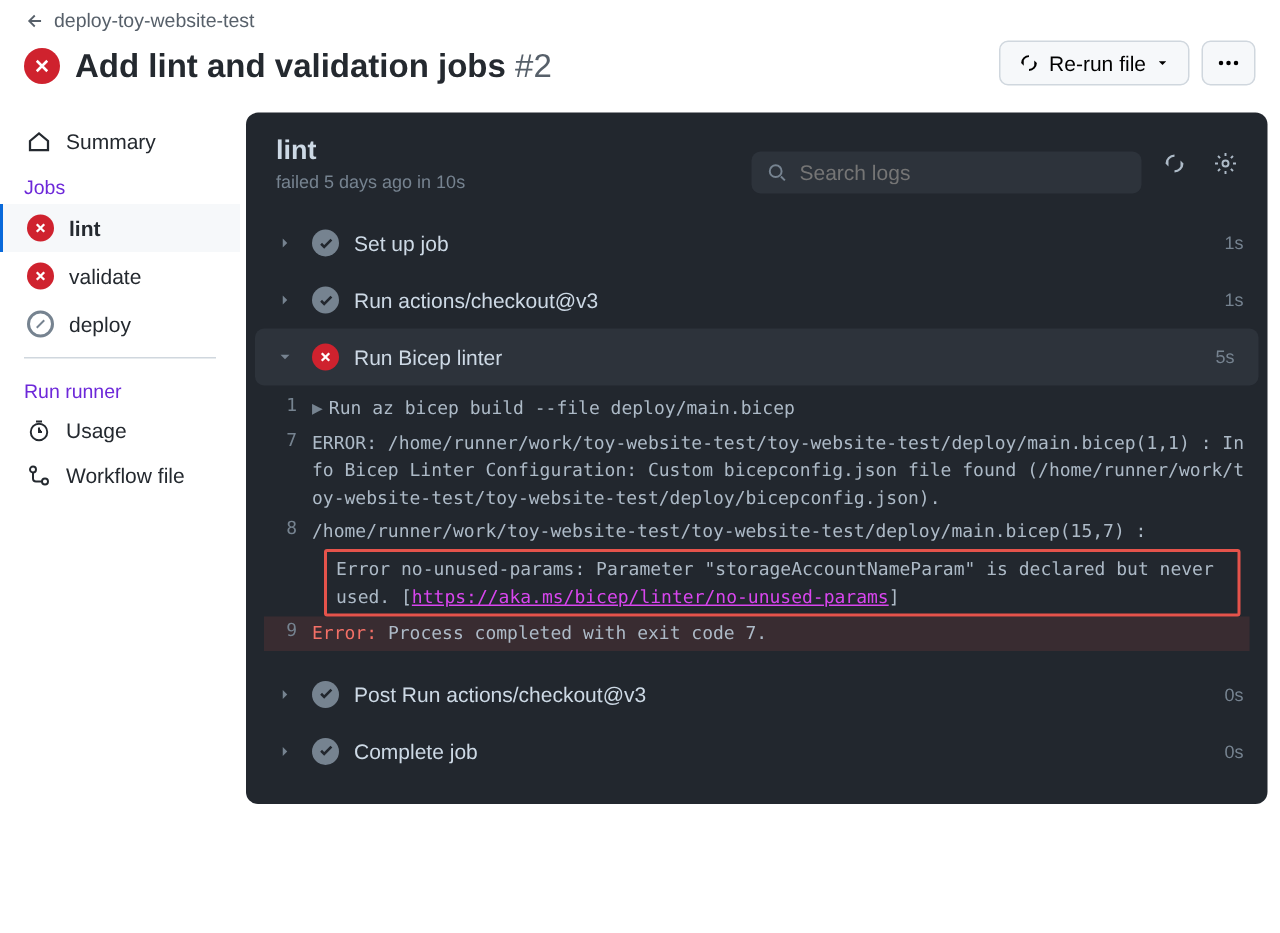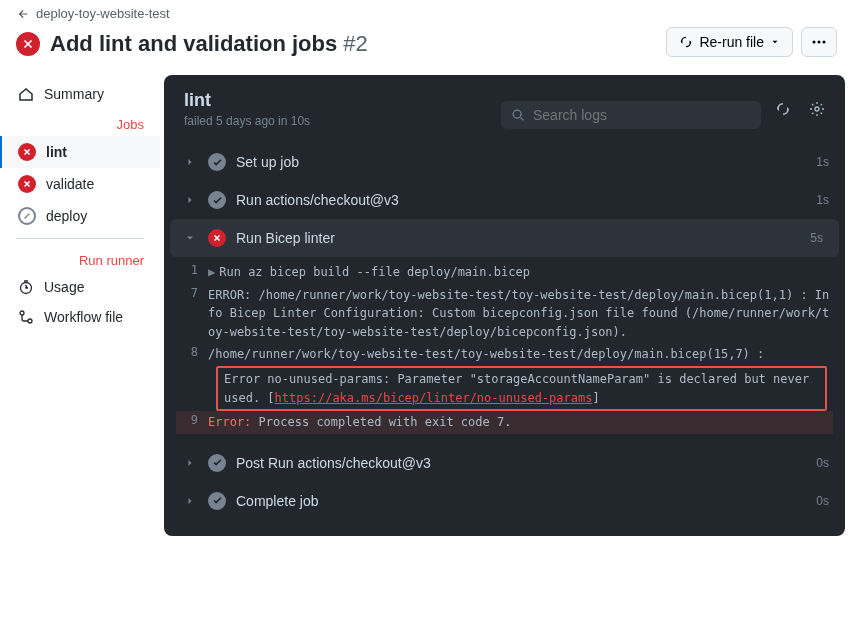--- a/index.html
+++ b/index.html
@@ -11,21 +11,21 @@
   .fail-badge { width:24px; height:24px; background:#cf222e; border-radius:50%; display:flex; align-items:center; justify-content:center; color:#fff; flex:none; }
   .title-text { font-size:22px; font-weight:600; }
   .title-num { color:#57606a; font-weight:400; }
   .title-right { display:flex; gap:8px; }
   .btn { border:1px solid #d0d7de; border-radius:6px; background:#f6f8fa; padding:6px 12px; font-size:14px; display:flex; align-items:center; gap:6px; cursor:pointer; }
   .kebab-btn { padding:6px 10px; }
   .body { display:flex; }
   .sidebar { width:160px; padding:8px 0; }
   .side-item { display:flex; align-items:center; gap:10px; padding:7px 16px; font-size:14px; cursor:pointer; border-left:2px solid transparent; }
   .side-item.active { border-left-color:#0969da; background:#f6f8fa; font-weight:600; }
-  .side-section { padding:8px 16px 4px; color:#ef4444; font-size:13px;text-align:right; }
+  .side-section { padding:8px 16px 4px; color:#6d28d9; font-size:13px; }
   .side-divider { border:none; border-top:1px solid #d0d7de; margin:6px 16px; }
   .content { flex:1; background:#22272e; border-radius:8px; margin:4px 8px 8px 4px; color:#adbac7; overflow:hidden; display:flex; flex-direction:column; }
   .content-header { display:flex; align-items:center; justify-content:space-between; padding:14px 16px 10px 20px; }
   .ch-left .job-title { color:#cdd9e5; font-size:18px; font-weight:600; }
   .ch-left .job-status { color:#768390; font-size:12px; margin-top:3px; }
   .ch-right { display:flex; align-items:center; gap:10px; }
   .search-box { background:#2d333b; border-radius:6px; padding:6px 10px; display:flex; align-items:center; gap:8px; color:#768390; width:260px;margin-top:12px; }
   .search-box input { background:transparent; border:none; outline:none; color:#adbac7; font-size:14px; flex:1; }
   .icon-btn { background:transparent; border:none; color:#adbac7; cursor:pointer; padding:4px; display:flex; }
   .steps { padding:4px 0 16px; }
@@ -36,21 +36,21 @@
   .status-circle { width:18px; height:18px; border-radius:50%; display:flex; align-items:center; justify-content:center; flex:none; }
   .status-success { background:#768390; color:#22272e; }
   .status-skip { border:2px solid #768390; }
   .status-skip svg { stroke:#768390; }
   .status-fail-sm { width:18px; height:18px; background:#cf222e; border-radius:50%; display:flex; align-items:center; justify-content:center; color:#fff; flex:none; }
   .log-block { font-family: ui-monospace, SFMono-Regular, "SF Mono", Menlo, Consolas, monospace; font-size:12px; padding:4px 12px 10px 12px; }
   .log-line { display:flex; align-items:flex-start; padding:2px 0; }
   .ln { width:32px; text-align:right; color:#768390; flex:none; padding-right:10px; user-select:none; }
   .lt { flex:1; color:#adbac7; white-space:pre-wrap; word-break:break-all; line-height:1.55; }
   .lt .tri { color:#768390; margin-right:4px; }
-  .lt a { color:#ef4444; }
+  .lt a { color:#d946ef; }
   .err-word { color:#f47067; }
   .error-line { background:rgba(229,83,75,0.12); }
   .highlight-box { border:2px solid #e5534b; border-radius:2px; margin:0 6px 0 40px; padding:2px 6px; }
   svg { display:block; }
 </style>
 </head>
 <body>
 
 <div class="header">
   <div class="back-link">

